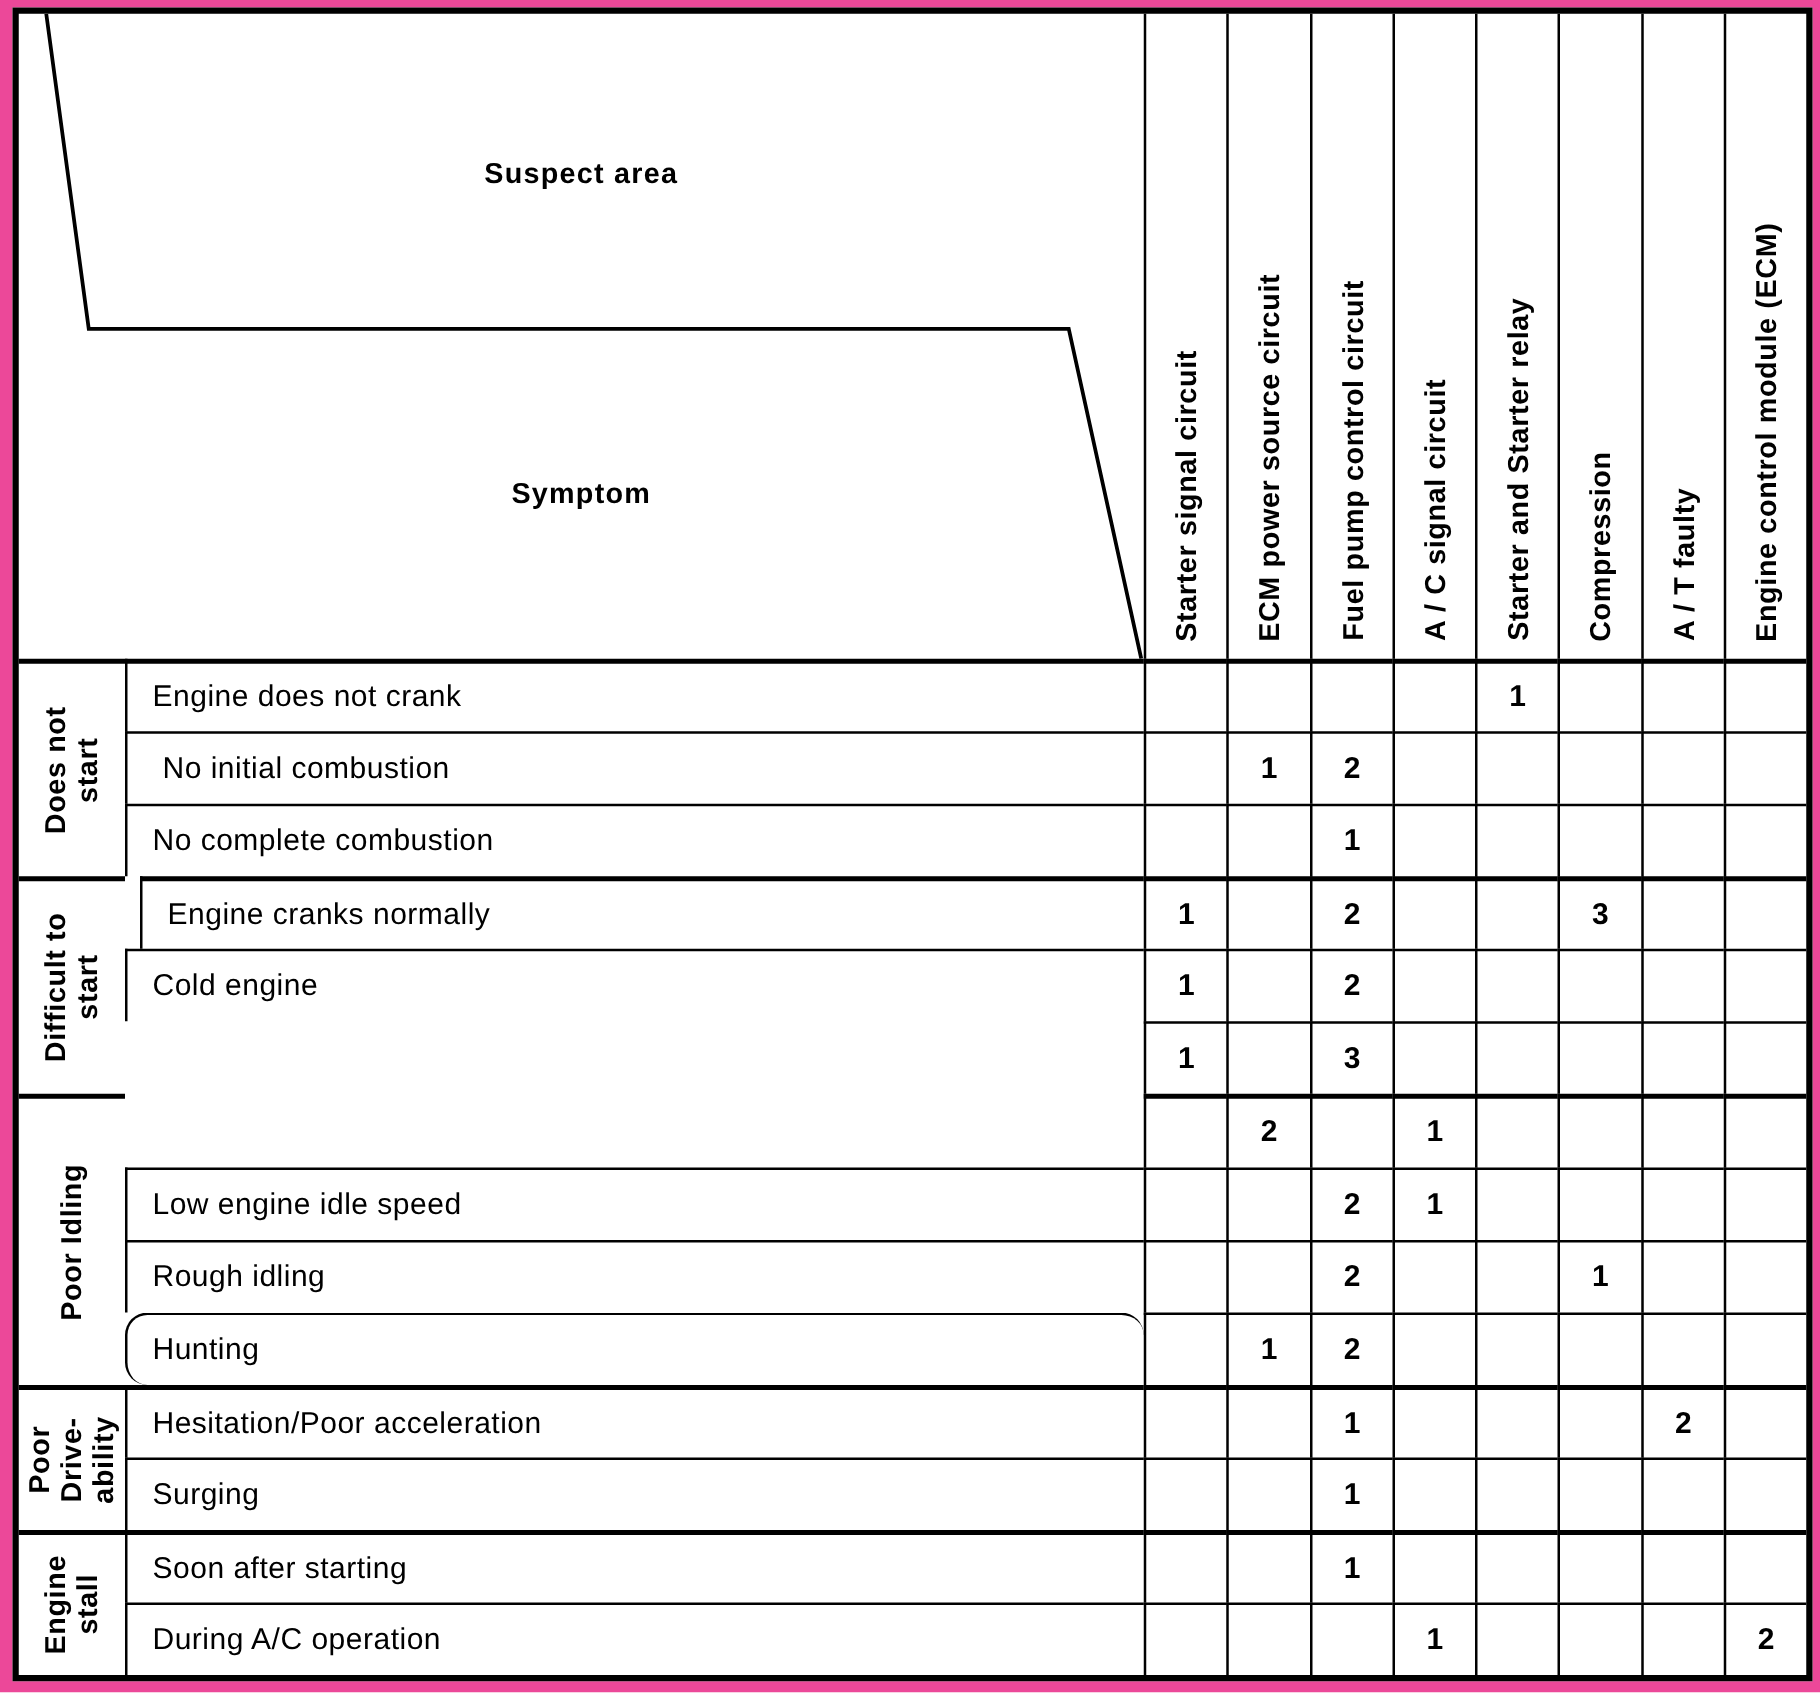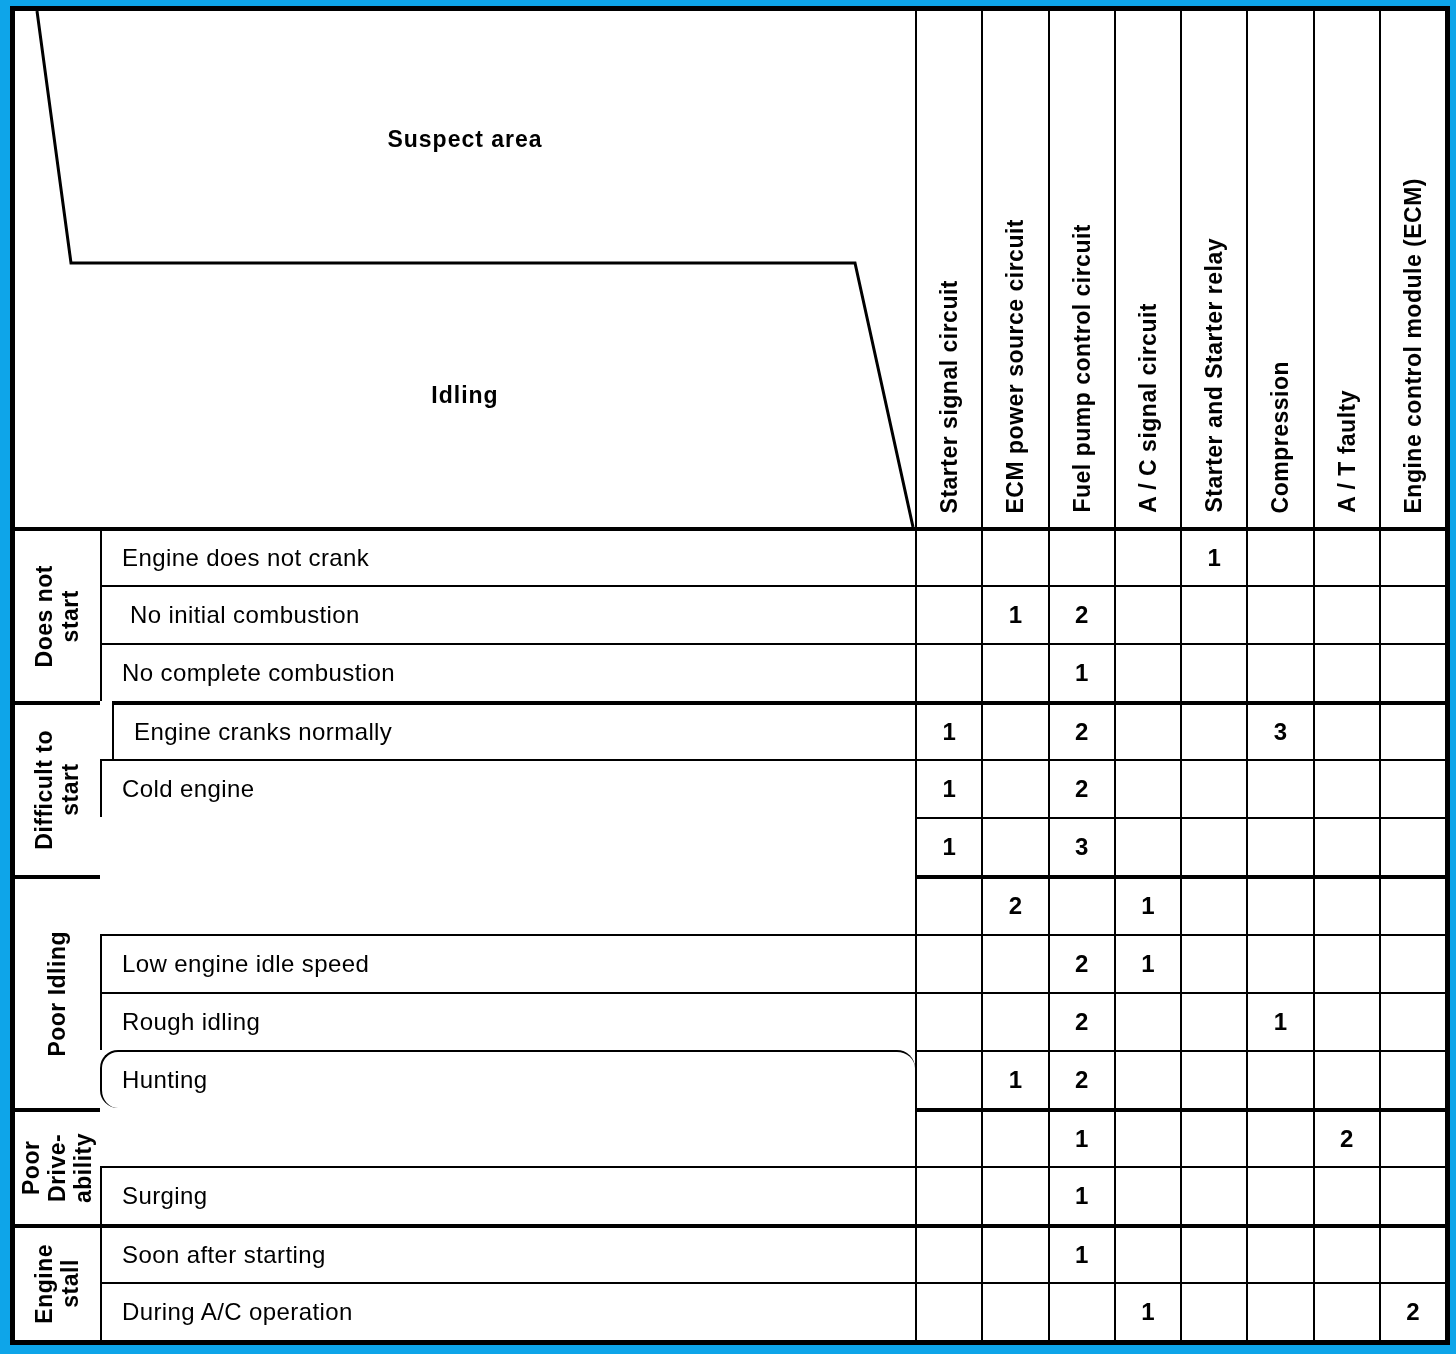--- a/index.html
+++ b/index.html
@@ -1,19 +1,19 @@
 <!DOCTYPE html>
 <html><head>
 <meta charset="utf-8">
 <style>
   html,body{margin:0;padding:0;background:#ffffff;}
   .page{
     position:relative;
     width:1456px;height:1354px;
-    background:#0ea5e9;
+    background:#ec4899;
     font-family:"Liberation Sans", sans-serif;
     color:#000;
     overflow:hidden;
   }
   .matrix{
     position:absolute;left:10px;top:6px;
     width:1440px;height:1339px;
     box-sizing:border-box;
     border:5px solid #000;
     display:grid;
@@ -89,21 +89,21 @@
 <body>
 
 <div class="page">
   <div class="matrix" id="grid">
 
     <div class="cell hdr diag-cell">
       <svg viewBox="0 0 900 516" preserveAspectRatio="none">
         <polyline points="22,0 56,252 840,252 898,516" fill="none" stroke="#000" stroke-width="3"></polyline>
       </svg>
       <div class="diag-label suspect">Suspect area</div>
-      <div class="diag-label symptom">Idling</div>
+      <div class="diag-label symptom">Symptom</div>
     </div>
 
     <div class="cell hdr colhdr vcol" style="grid-column:3;grid-row:1">
       <span class="vtext">Starter signal circuit</span>
     </div>
     <div class="cell hdr colhdr vcol" style="grid-column:4;grid-row:1">
       <span class="vtext">ECM power source circuit</span>
     </div>
     <div class="cell hdr colhdr vcol" style="grid-column:5;grid-row:1">
       <span class="vtext">Fuel pump control circuit</span>
@@ -221,20 +221,21 @@
       <div class="cell num vcol" style="grid-area: 11 / 6;"></div>
       <div class="cell num vcol" style="grid-area: 11 / 7;"></div>
       <div class="cell num vcol" style="grid-area: 11 / 8;"></div>
       <div class="cell num vcol" style="grid-area: 11 / 9;"></div>
       <div class="cell num vcol" style="grid-area: 11 / 10;"></div>
       <div class="cell group-cell group-start" style="grid-row: 12 / span 2;">
         <span class="group-text">Poor
 Drive-
 ability</span>
       </div>
+      <div class="cell sym symcol group-start" style="grid-area: 12 / 2;">Hesitation/Poor acceleration</div>
       <div class="cell num vcol group-start" style="grid-area: 12 / 3;"></div>
       <div class="cell num vcol group-start" style="grid-area: 12 / 4;"></div>
       <div class="cell num vcol group-start" style="grid-area: 12 / 5;">1</div>
       <div class="cell num vcol group-start" style="grid-area: 12 / 6;"></div>
       <div class="cell num vcol group-start" style="grid-area: 12 / 7;"></div>
       <div class="cell num vcol group-start" style="grid-area: 12 / 8;"></div>
       <div class="cell num vcol group-start" style="grid-area: 12 / 9;">2</div>
       <div class="cell num vcol group-start" style="grid-area: 12 / 10;"></div>
       <div class="cell sym symcol" style="grid-area: 13 / 2;">Surging</div>
       <div class="cell num vcol" style="grid-area: 13 / 3;"></div>

